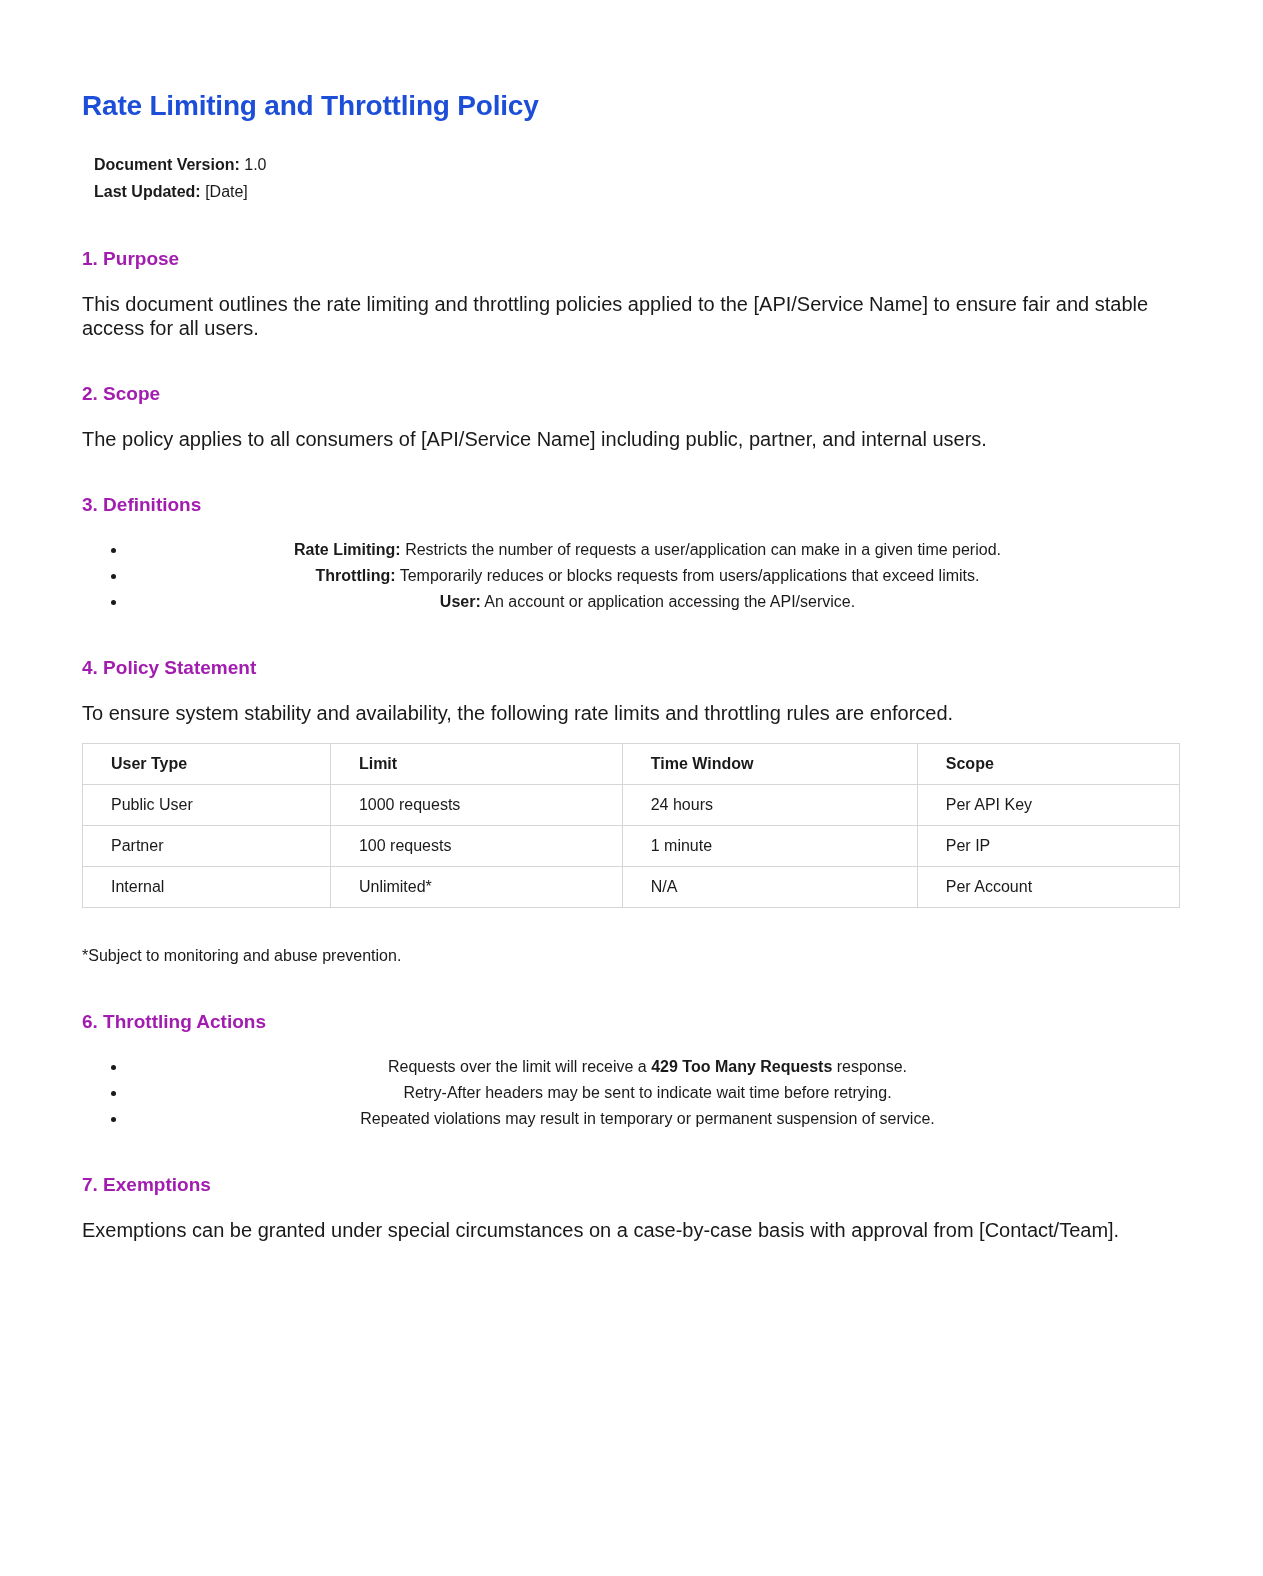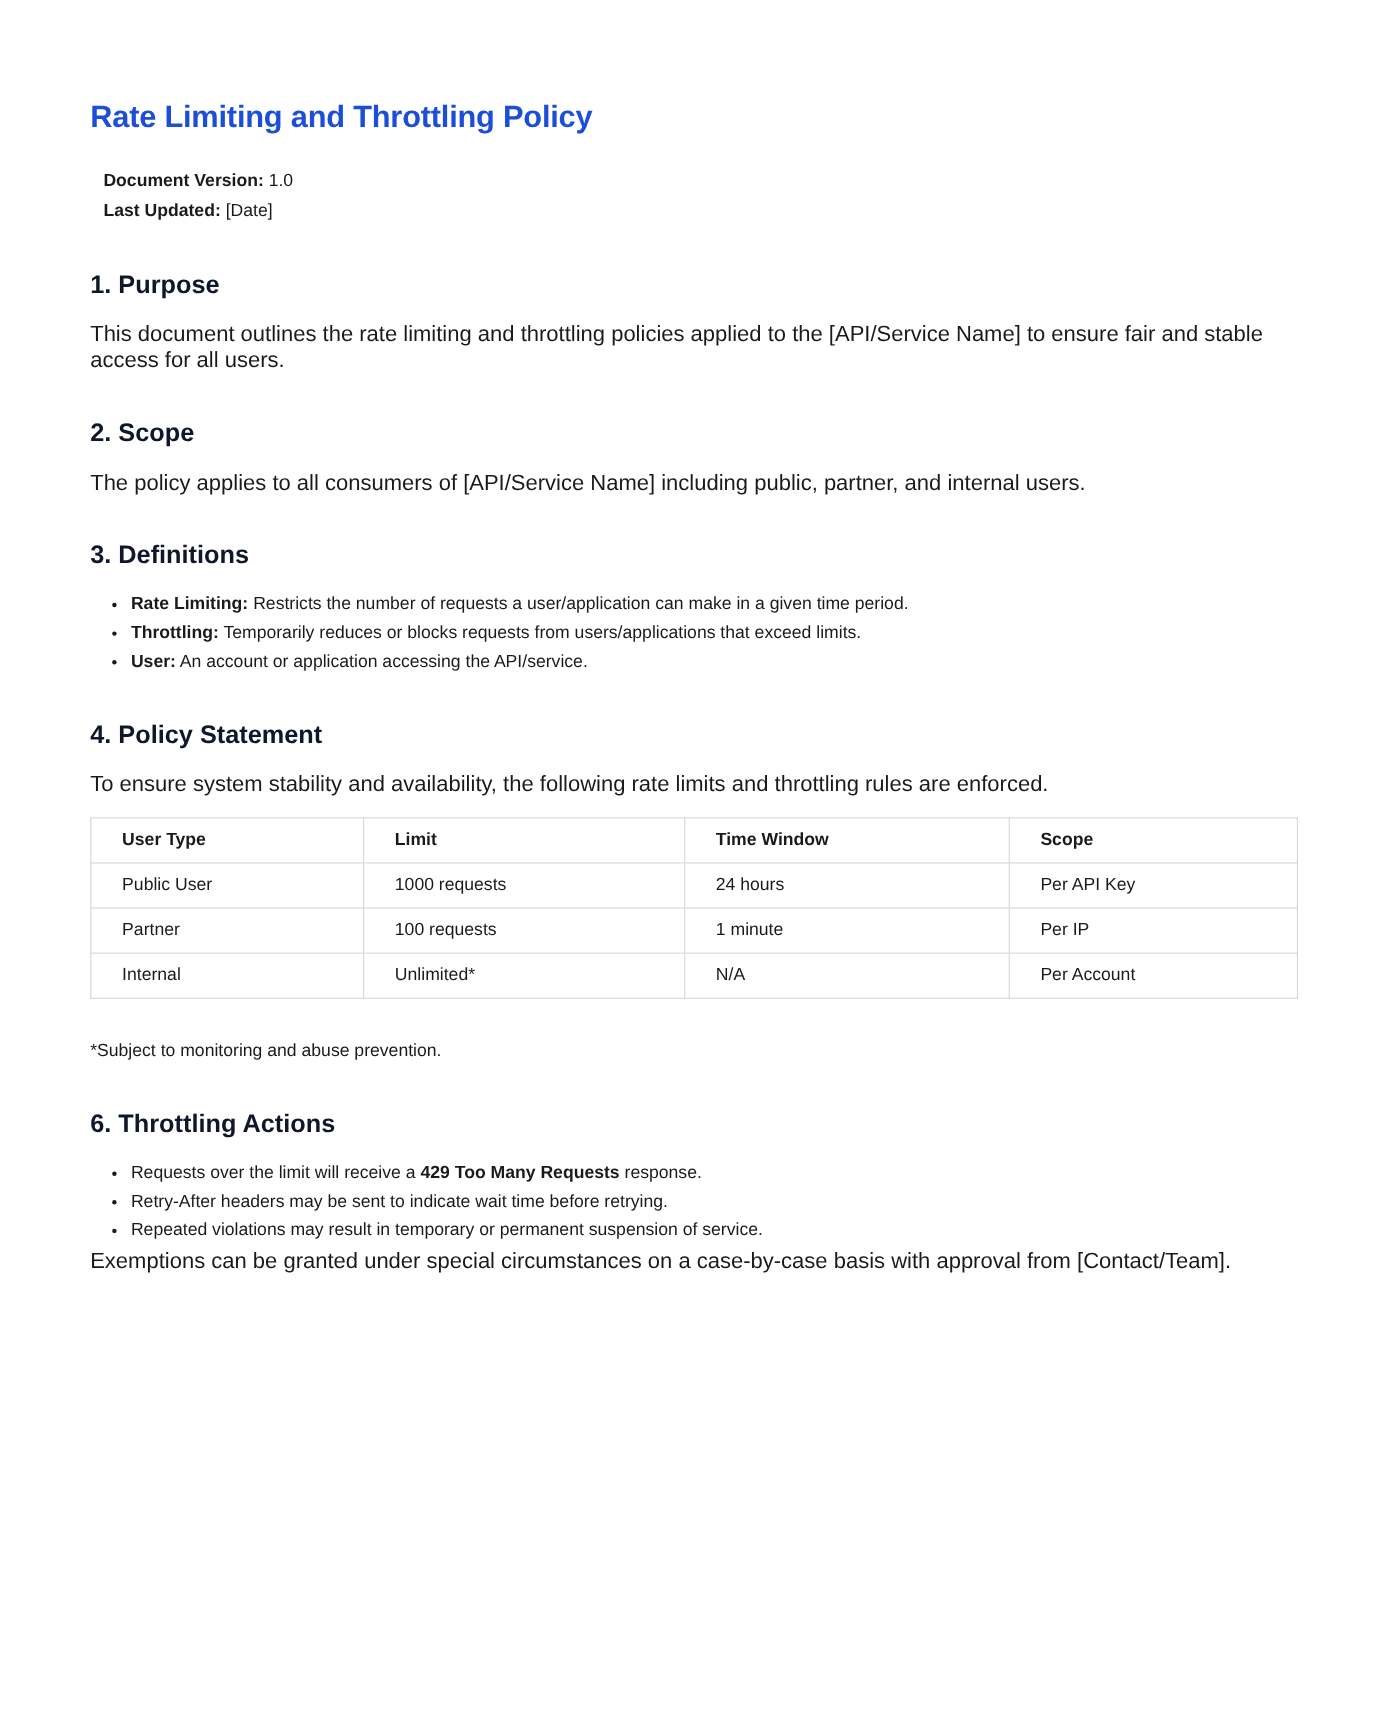--- a/index.html
+++ b/index.html
@@ -30,34 +30,35 @@
   .meta-block {
     margin: 12px;
   }
   .meta-line {
     font-size: 16px;
     line-height: 27px;
     margin: 0;
   }
   .meta-line strong { font-weight: 700; }
   h2 {
-    font-size: 23px;
+    font-size: 19px;
     line-height: 27px;
     font-weight: 700;
-    color: #0f172a;
+    color: #a21caf;
     margin: 40px 0 20px 0;
   }
   p.body-text {
     font-size: 20px;
     line-height: 24px;
     margin: 0;
   }
   ul.doc-list {
-    margin: 4px;
+    margin: 14px;
     padding: 0 0 0 31px;
+    text-align: center;
   }
   ul.doc-list li {
     font-size: 16px;
     line-height: 24px;
     margin: 0 0 2px 0;
     padding-left: 2px;
   }
   ul.doc-list li strong { font-weight: 700; }
   table.rate-table {
     width: 100%;
@@ -164,16 +165,17 @@
   <section>
     <h2>6. Throttling Actions</h2>
     <ul class="doc-list">
       <li><span>Requests over the limit will receive a </span><strong>429 Too Many Requests</strong><span> response.</span></li>
       <li><span>Retry-After headers may be sent to indicate wait time before retrying.</span><strong></strong><span></span></li>
       <li><span>Repeated violations may result in temporary or permanent suspension of service.</span><strong></strong><span></span></li>
     </ul>
   </section>
 
   <section>
+    <h2>7. Exemptions</h2>
     <p class="body-text">Exemptions can be granted under special circumstances on a case-by-case basis with approval from [Contact/Team].</p>
   </section>
 
 </div>
 
 </body></html>

